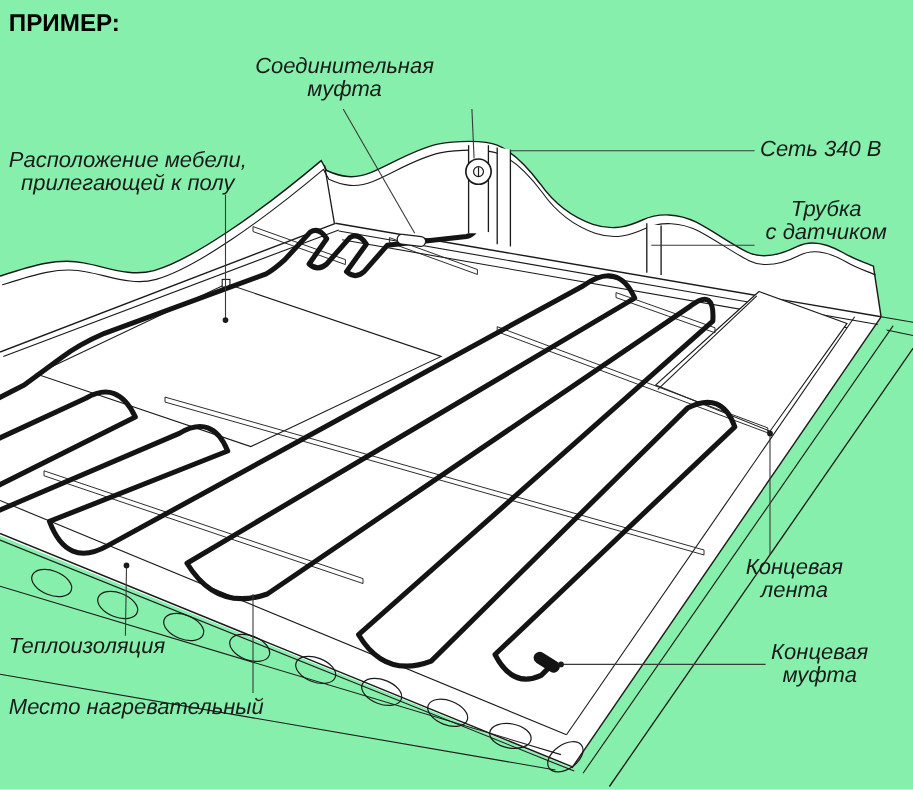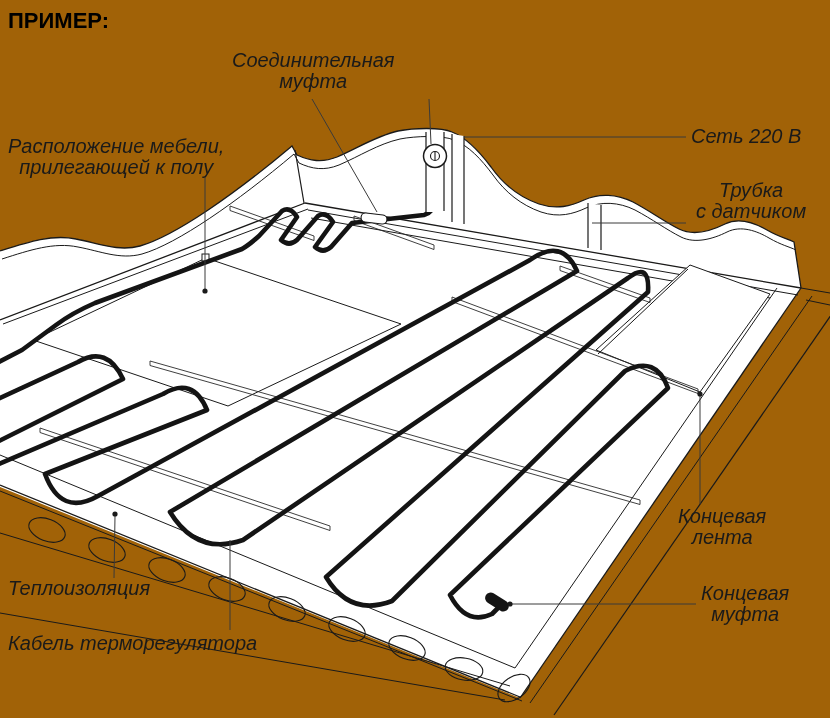--- a/index.html
+++ b/index.html
@@ -1,16 +1,16 @@
 <!DOCTYPE html>
 <html><head>
 <meta charset="utf-8">
 <style>
   html,body{margin:0;padding:0;background:#fff;}
-  #stage{position:relative;width:830px;height:718px;background:#a16207;overflow:hidden;
+  #stage{position:relative;width:830px;height:718px;background:#86efac;overflow:hidden;
          font-family:"Liberation Sans",sans-serif;color:#1a1a1a;}
   #stage svg{position:absolute;left:0;top:0;}
   .lbl{position:absolute;font-style:italic;font-size:20px;line-height:21px;white-space:pre-line;color:#1a1a1a;text-align:center;}
   .title{position:absolute;font-style:normal;font-weight:bold;font-size:22px;color:#000;}
 </style>
 </head>
 <body>
 
 <div id="stage">
 <svg width="830" height="718" viewBox="0 0 830 718">
@@ -127,24 +127,24 @@
       <circle cx="700" cy="394" r="2.6"></circle>
       <circle cx="510" cy="604" r="2.6"></circle>
       <circle cx="115" cy="514" r="2.6"></circle>
     </g>
   </g>
 </svg>
 
 <div class="title" style="left:8px;top:8px;">ПРИМЕР:</div>
 <div class="lbl" style="left:232px;top:50px;">Соединительная
 муфта</div>
-<div class="lbl" style="left:691px;top:126px;">Сеть 220 В</div>
+<div class="lbl" style="left:691px;top:126px;">Сеть 340 В</div>
 <div class="lbl" style="left:8px;top:136px;">Расположение мебели,
 прилегающей к полу</div>
 <div class="lbl" style="left:696px;top:180px;">Трубка
 с датчиком</div>
 <div class="lbl" style="left:678px;top:506px;">Концевая
 лента</div>
 <div class="lbl" style="left:701px;top:583px;">Концевая
 муфта</div>
 <div class="lbl" style="left:8px;top:578px;">Теплоизоляция</div>
-<div class="lbl" style="left:8px;top:633px;">Кабель терморегулятора</div>
+<div class="lbl" style="left:8px;top:633px;">Место нагревательный</div>
 </div>
 
 </body></html>

